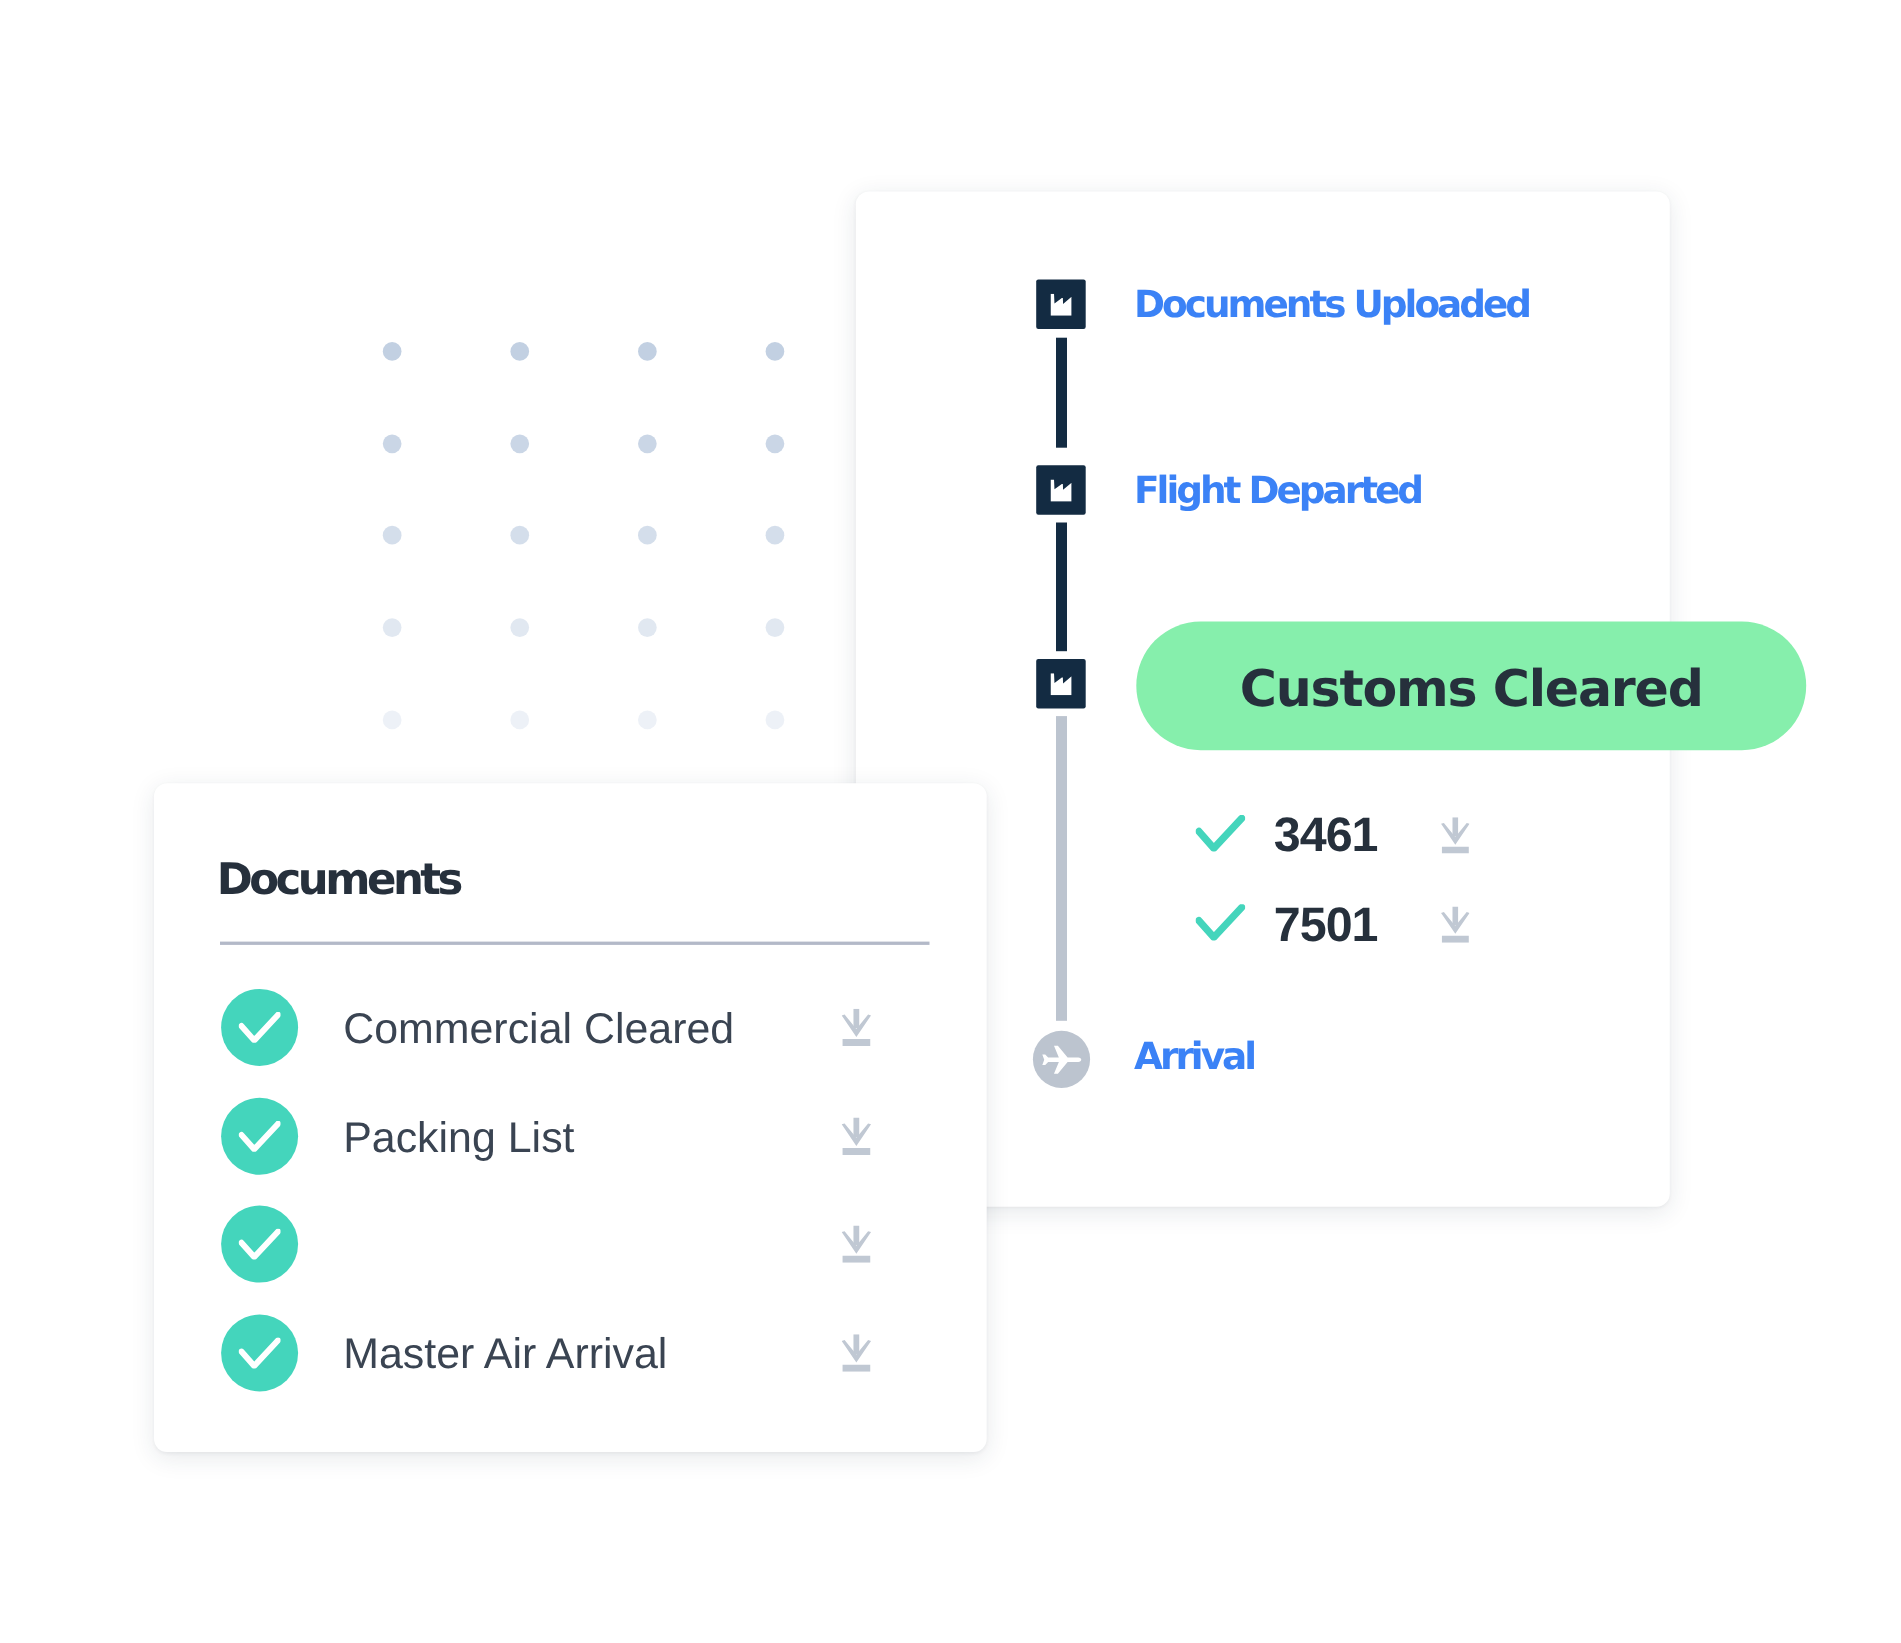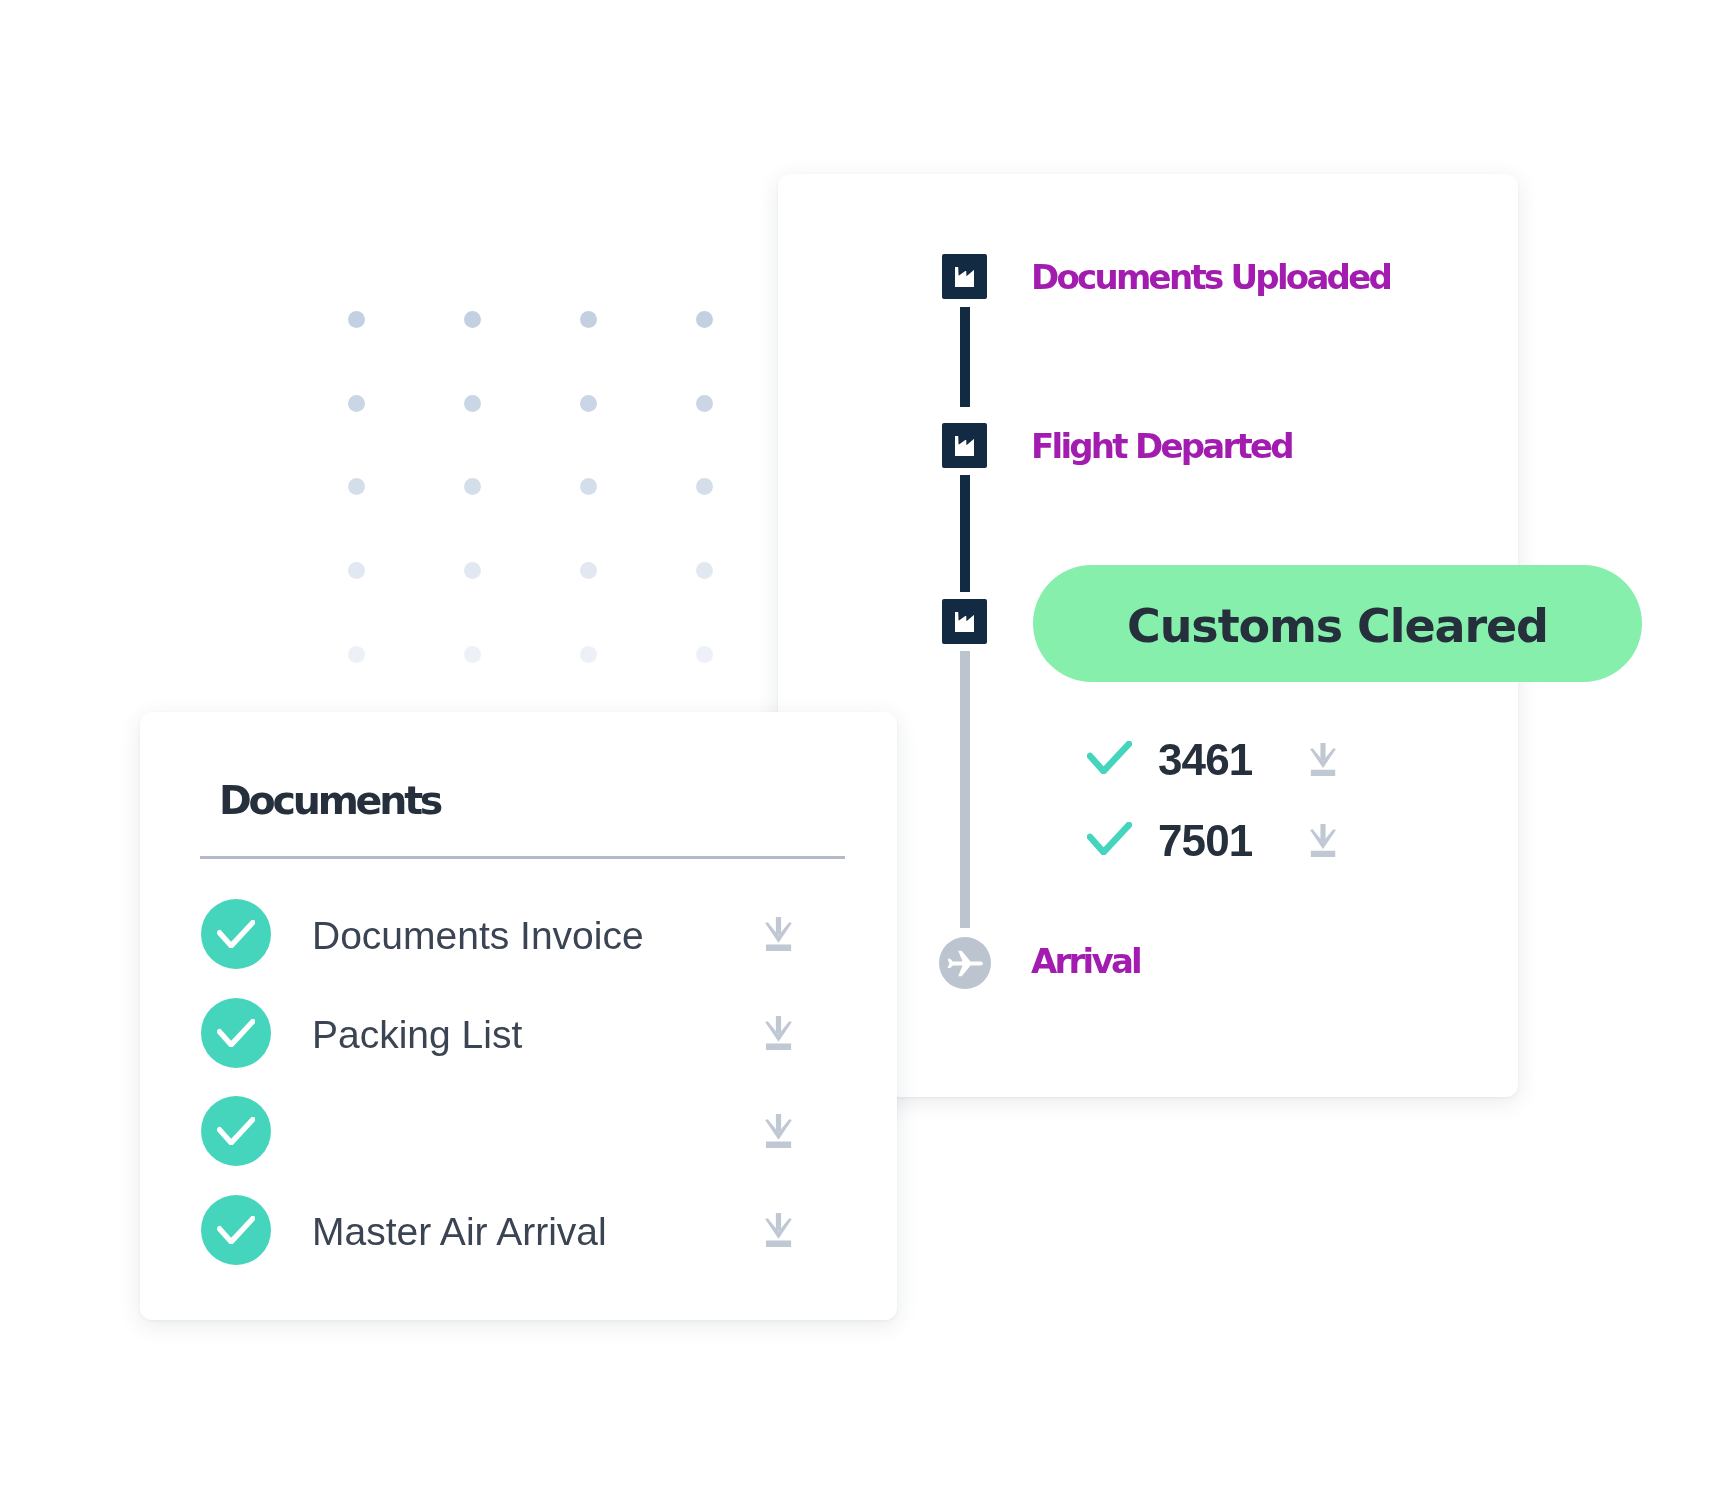--- a/index.html
+++ b/index.html
@@ -27,21 +27,21 @@
 
   
   #timeline{position:absolute;left:0;top:0;width:1728px;height:1494px;}
   .tl-rail{position:absolute;width:10px;background:#132B42;}
   .tl-rail.grey{background:#BCC4CF;}
   .tl-node{position:absolute;}
   .node-square{width:45px;height:45px;background:#132B42;border-radius:2px;}
   .node-circle{width:52px;height:52px;background:#BCC4CF;border-radius:50%;}
   .tl-label{
     position:absolute;font-family:"DejaVu Sans",sans-serif;
-    font-size:34px;font-weight:bold;color:#a21caf;
+    font-size:34px;font-weight:bold;color:#3b82f6;
     letter-spacing:-2.75px;white-space:nowrap;line-height:1;
   }
 
   
   #customs-pill{
     position:absolute;left:1033px;top:565px;width:609px;height:117px;
     border-radius:58.5px;background:#86efac;
   }
   #pill-label{
     position:absolute;left:0;top:2px;width:609px;height:117px;
@@ -54,21 +54,21 @@
   .entry .tick{position:absolute;left:0;top:0;}
   .entry .num{
     position:absolute;left:71px;top:-5px;height:48px;display:flex;align-items:center;
     font-size:44px;font-weight:bold;color:#26303C;letter-spacing:-0.9px;
   }
   .entry .dl{position:absolute;left:223px;top:2px;}
 
   
   #doc-title{
     position:absolute;left:197px;top:781px;font-family:"DejaVu Sans",sans-serif;
-    font-size:39.5px;font-weight:bold;color:#26303C;letter-spacing:-3.2px;line-height:1;margin-left:22px;
+    font-size:39.5px;font-weight:bold;color:#26303C;letter-spacing:-3.2px;line-height:1;
   }
   #doc-divider{position:absolute;left:200px;top:856px;width:645px;height:2.5px;background:#B3B9C8;}
   .doc-row{position:absolute;left:201px;width:591px;height:70px;}
   .doc-check{position:absolute;left:0;top:0;width:70px;height:70px;border-radius:50%;background:#44D5BC;}
   .doc-name{
     position:absolute;left:111px;top:2px;height:70px;display:flex;align-items:center;
     font-size:39px;color:#3A4452;letter-spacing:0px;
   }
   .doc-dl{position:absolute;left:564px;top:18px;}
 </style>
@@ -181,21 +181,21 @@
   <div id="doc-divider"></div>
   <div id="doc-list">
       <div class="doc-row" style="top: 899px;">
         <span class="doc-check">
           <span style="position:absolute;left:16px;top:21px;">
             <svg width="38.3" height="28.3" viewBox="0 0 38.3 28.3" fill="none" style="display:block">
               <path d="M2.5 12.7 L14.1 25.8 L35.8 2.5" stroke="#FFFFFF" stroke-width="5.4" stroke-linecap="round" stroke-linejoin="round"></path>
             </svg>
           </span>
         </span>
-        <span class="doc-name">Documents Invoice</span>
+        <span class="doc-name">Commercial Cleared</span>
         <span class="doc-dl">
           <svg width="27" height="34" viewBox="0 0 26 33.1" fill="none" style="display:block">
             <path d="M10.45 0 h5.1 v17.4 h-5.1 z" fill="#C0C8D3"></path>
             <path d="M0 5.95 L2.6 5.15 L13 17.9 L23.4 5.15 L26 5.95 L13 25.05 Z" fill="#C0C8D3"></path>
             <path d="M0.8 26.85 h24.5 v6.2 h-24.5 z" fill="#C0C8D3"></path>
           </svg>
         </span>
       </div>
       <div class="doc-row" style="top: 997.6px;">
         <span class="doc-check">

